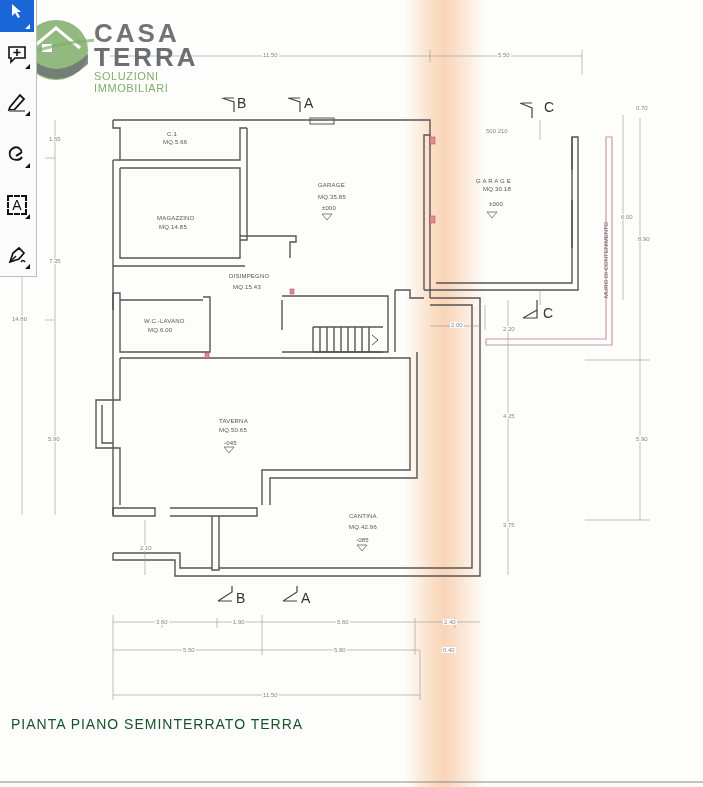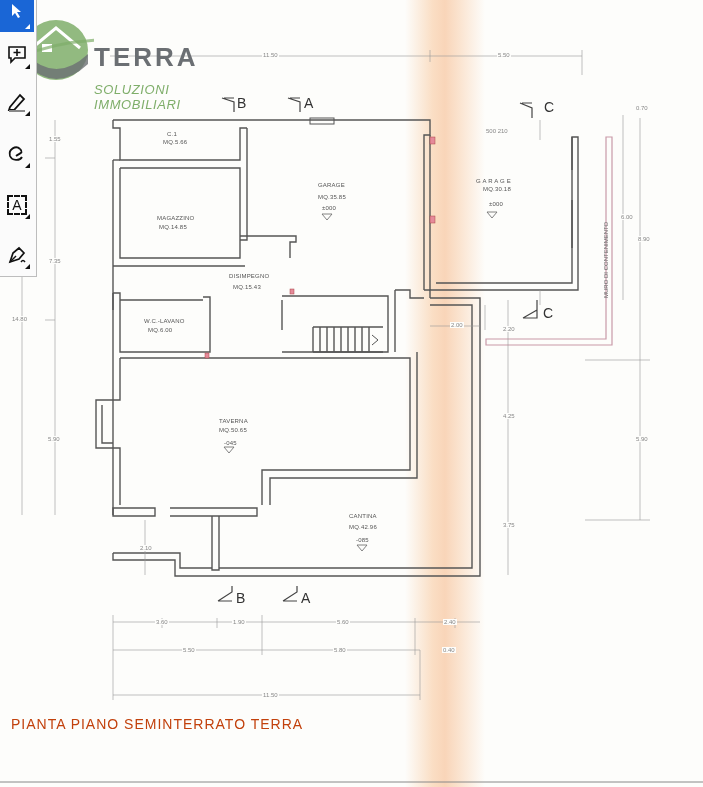--- a/index.html
+++ b/index.html
@@ -10,25 +10,25 @@
         background:linear-gradient(90deg,rgba(250,220,190,0) 0%,rgba(248,196,150,.55) 35%,rgba(246,186,140,.6) 50%,rgba(248,200,160,.45) 70%,rgba(250,220,190,0) 100%);}
   .toolbar{position:absolute;left:0;top:0;width:36px;height:276px;background:#fbfbfb;border-right:1px solid #bdbdbd;border-bottom:1px solid #bdbdbd;z-index:5;}
   .tool{position:absolute;left:0;width:34px;height:34px;display:flex;align-items:center;justify-content:center;cursor:pointer;}
   .tool.active{background:#1a66d6;}
   .tool .tri{position:absolute;right:4px;bottom:3px;width:0;height:0;border-left:5px solid transparent;border-bottom:5px solid #111;}
   .tool.active .tri{border-bottom-color:#fff;}
   .logo{position:absolute;left:14px;top:14px;width:190px;height:70px;z-index:4;}
   .logo .t1,.logo .t2{position:absolute;left:80px;font-weight:bold;color:#6b6f73;letter-spacing:3px;font-size:26px;line-height:26px;}
   .logo .t1{top:6px;color:#707478;}
   .logo .t2{top:30px;}
-  .logo .t3{position:absolute;left:80px;top:68px;font-size:13px;font-style:italic;color:#7fae6a;letter-spacing:.6px;}
+  .logo .t3{position:absolute;left:80px;top:56px;font-size:11px;color:#7fae6a;letter-spacing:.6px;}
   .lbl{position:absolute;font-size:6px;color:#555;letter-spacing:.2px;white-space:nowrap;}
   .dim{position:absolute;font-size:6px;color:#888;white-space:nowrap;background:#fdfdfb;padding:0 1px;}
   .sec{position:absolute;font-size:14px;color:#333;}
-  .title{position:absolute;left:11px;top:716px;font-size:14px;color:#c2410c;letter-spacing:1px;}
+  .title{position:absolute;left:11px;top:716px;font-size:14px;color:#14532d;letter-spacing:1px;}
   .vert{position:absolute;font-size:6px;color:#666;transform:rotate(-90deg);transform-origin:left top;white-space:nowrap;}
 </style>
 </head>
 <body>
 
 <div id="sheet">
   <div class="band"></div>
 
   <svg width="703" height="787">
     <g fill="none" stroke="#555" stroke-width="1.4">
@@ -180,20 +180,21 @@
 </div>
 
 <div class="logo">
   <svg width="80" height="70" style="position:absolute;left:0;top:0;">
     <ellipse cx="42" cy="36" rx="32" ry="30" fill="#7fae6a" opacity=".85"></ellipse>
     <path d="M12 40 Q42 70 74 40 L74 50 Q42 80 12 50 Z" fill="#6b6f73" opacity=".8"></path>
     <path d="M18 34 L42 14 L66 34" fill="none" stroke="#fff" stroke-width="3"></path>
     <rect x="28" y="30" width="10" height="8" fill="#fff"></rect>
     <path d="M2 44 Q40 28 84 26" fill="none" stroke="#7fae6a" stroke-width="3" opacity=".7"></path>
   </svg>
+  <div class="t1">CASA</div>
   <div class="t2">TERRA</div>
   <div class="t3">SOLUZIONI IMMOBILIARI</div>
 </div>
 
 <div class="toolbar">
   <div class="tool active" style="top:-10px;height:42px;">
     <svg width="16" height="16" viewBox="0 0 16 16">
         <path d="M3 1 L3 13 L6 10 L9 15 L11 14 L8 9 L12 9 Z" fill="#fff"></path>
       </svg>
     <span class="tri"></span>

